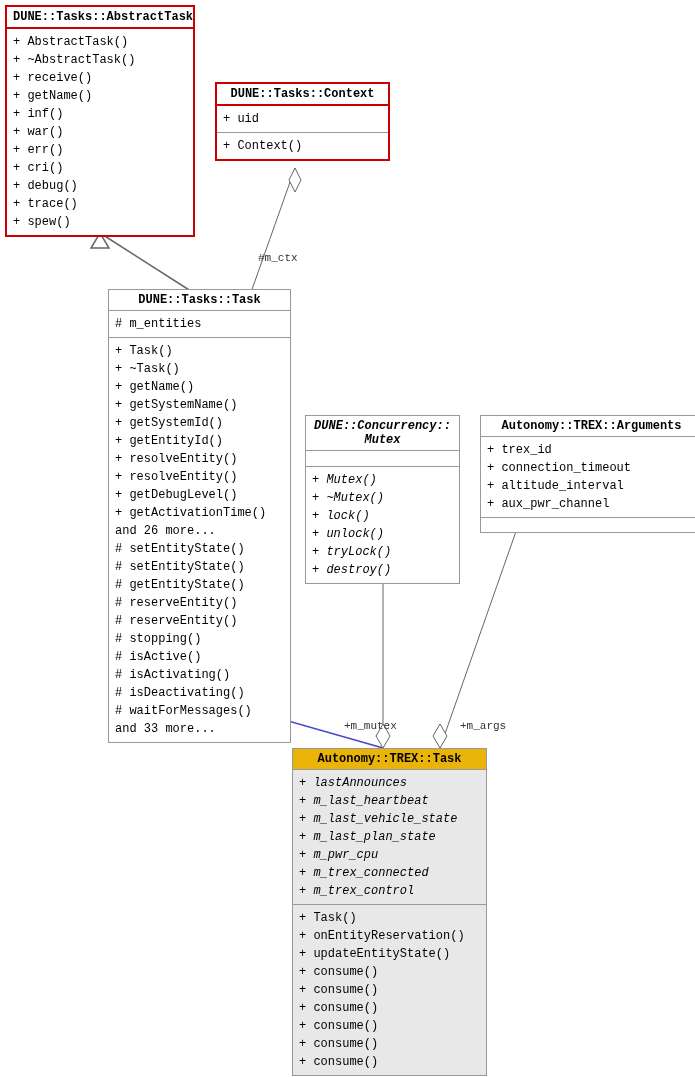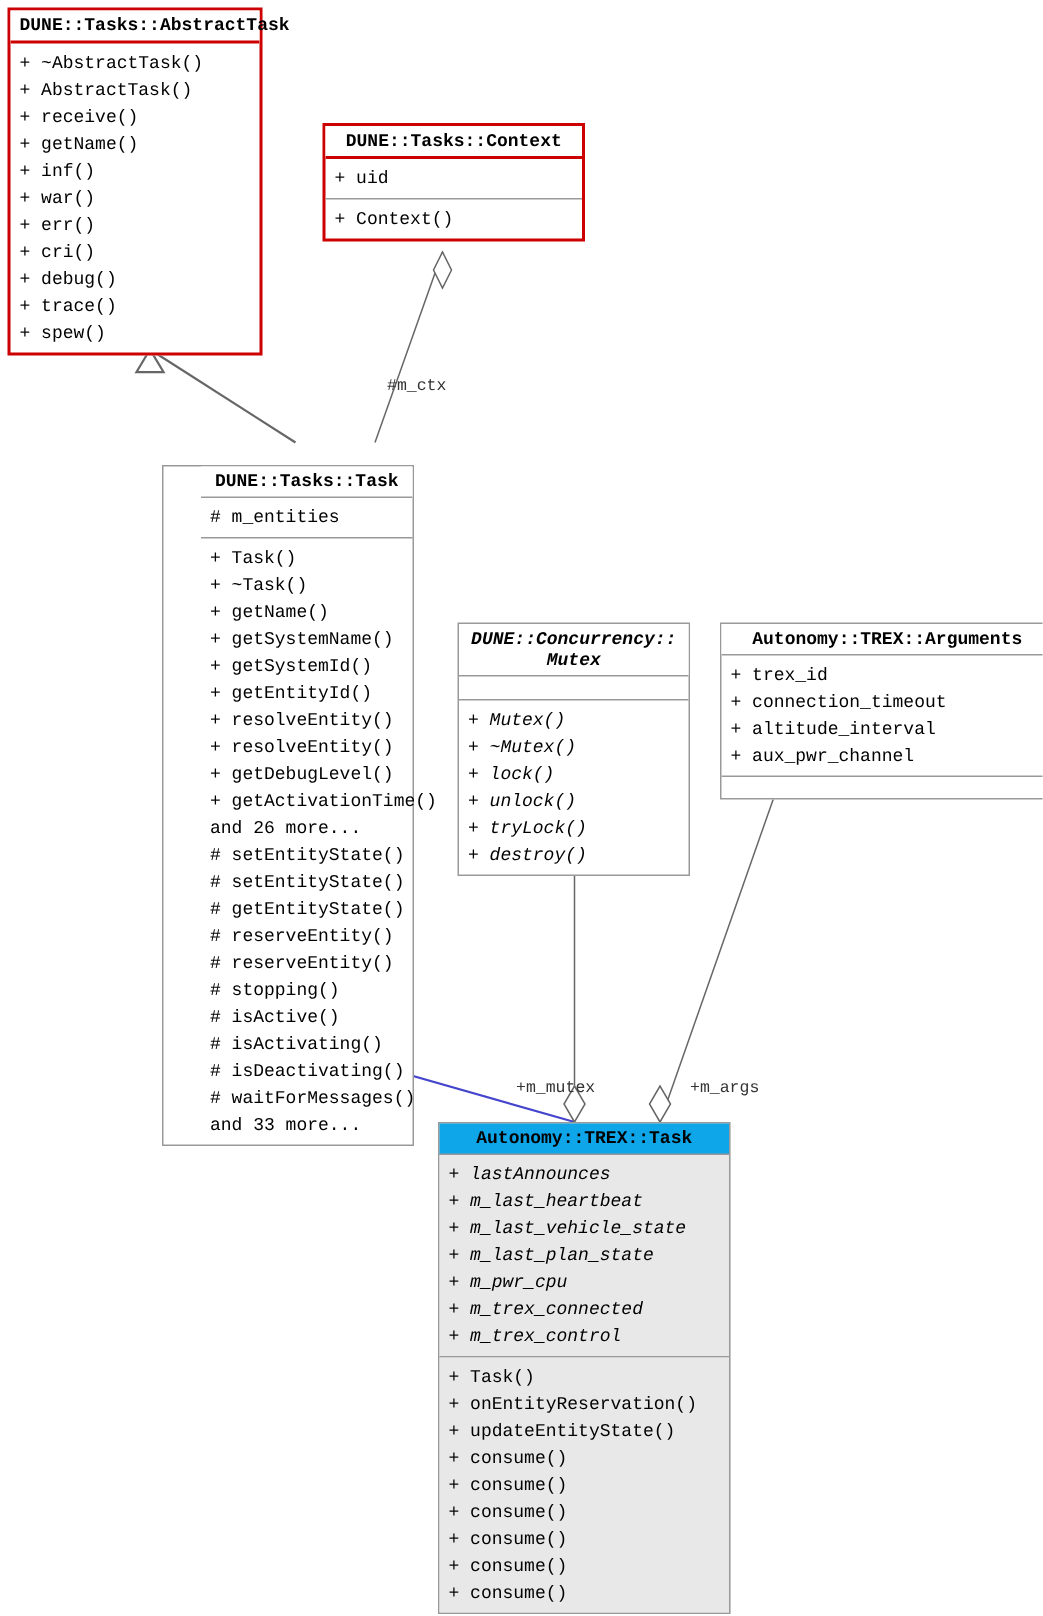--- a/index.html
+++ b/index.html
@@ -81,25 +81,25 @@
     <polygon points="197,695 188,710 206,710" fill="white" stroke="#4444cc" stroke-width="1.5"></polygon>
 
     <line x1="383" y1="580" x2="383" y2="748" stroke="#666" stroke-width="1" fill="none"></line>
 
     <polygon points="383,748 376,736 383,724 390,736" fill="white" stroke="#666" stroke-width="1"></polygon>
 
     <line x1="520" y1="520" x2="440" y2="748" stroke="#666" stroke-width="1" fill="none"></line>
     <polygon points="440,748 433,736 440,724 447,736" fill="white" stroke="#666" stroke-width="1"></polygon>
   </svg>
 
-  <div class="uml-box red-border" style="left:5px; top:5px; width:170px;">
+  <div class="uml-box red-border" style="left:5px; top:5px; width:190px;">
     <div class="uml-box-title red-bg">DUNE::Tasks::AbstractTask</div>
     <div class="uml-box-section">
+      <p>+ AbstractTask()</p>
       <p>+ ~AbstractTask()</p>
-      <p>+ AbstractTask()</p>
       <p>+ receive()</p>
       <p>+ getName()</p>
       <p>+ inf()</p>
       <p>+ war()</p>
       <p>+ err()</p>
       <p>+ cri()</p>
       <p>+ debug()</p>
       <p>+ trace()</p>
       <p>+ spew()</p>
     </div>
@@ -110,21 +110,21 @@
     <div class="uml-box-section">
       <p>+ uid</p>
     </div>
     <div class="uml-box-section">
       <p>+ Context()</p>
     </div>
   </div>
 
   <div class="label-text" style="left:258px; top:252px;">#m_ctx</div>
 
-  <div class="uml-box" style="left:108px; top:310px; width:168px;padding-left:25px;">
+  <div class="uml-box" style="left:108px; top:289px; width:183px;">
     <div class="uml-box-title">DUNE::Tasks::Task</div>
     <div class="uml-box-section">
       <p># m_entities</p>
     </div>
     <div class="uml-box-section">
       <p>+ Task()</p>
       <p>+ ~Task()</p>
       <p>+ getName()</p>
       <p>+ getSystemName()</p>
       <p>+ getSystemId()</p>
@@ -170,21 +170,21 @@
       <p>+ aux_pwr_channel</p>
     </div>
     <div class="uml-box-section" style="height:14px;"></div>
   </div>
 
   <div class="label-text" style="left:344px; top:720px;">+m_mutex</div>
 
   <div class="label-text" style="left:460px; top:720px;">+m_args</div>
 
   <div class="uml-box" style="left:292px; top:748px; width:195px; background:#e8e8e8;">
-    <div class="uml-box-title" style="background:#0ea5e9;">Autonomy::TREX::Task</div>
+    <div class="uml-box-title" style="background:#eab308;">Autonomy::TREX::Task</div>
     <div class="uml-box-section" style="background:#e8e8e8;font-style:italic;">
       <p>+ lastAnnounces</p>
       <p>+ m_last_heartbeat</p>
       <p>+ m_last_vehicle_state</p>
       <p>+ m_last_plan_state</p>
       <p>+ m_pwr_cpu</p>
       <p>+ m_trex_connected</p>
       <p>+ m_trex_control</p>
     </div>
     <div class="uml-box-section" style="background:#e8e8e8;">

